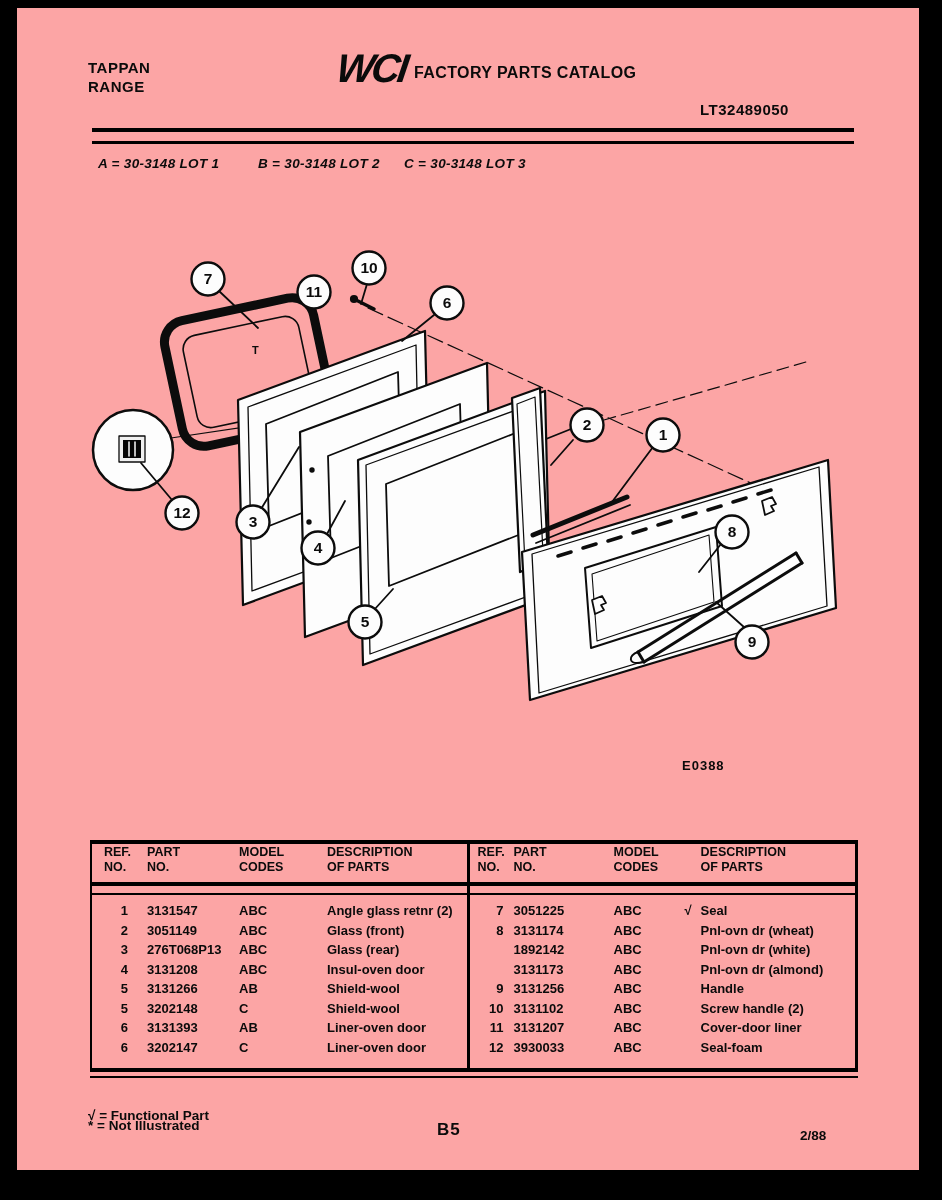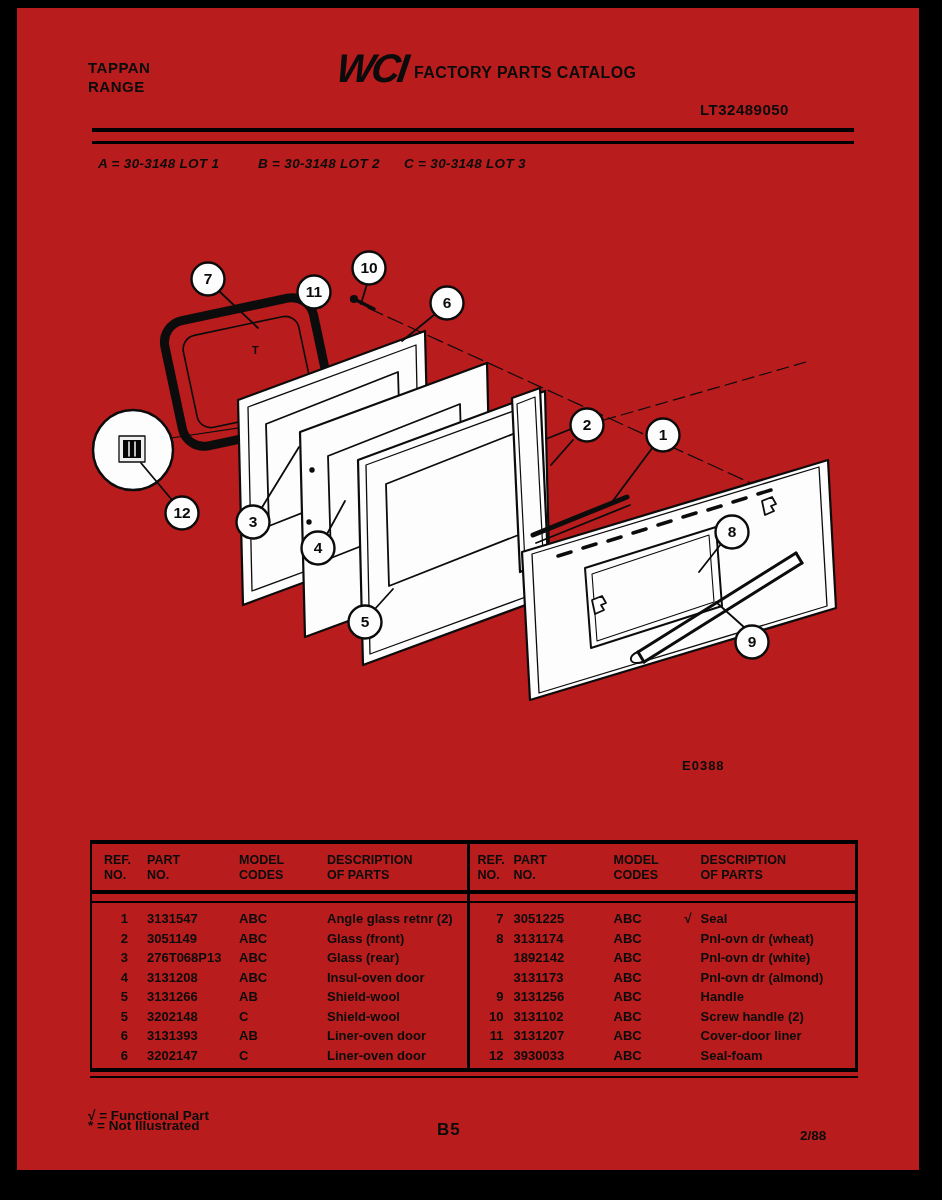--- a/index.html
+++ b/index.html
@@ -1,18 +1,18 @@
 <!DOCTYPE html>
 <html><head>
 <meta charset="utf-8">
 <style>
   html,body{margin:0;padding:0;background:#111;}
   .stage{position:relative;width:942px;height:1200px;background:#000;overflow:hidden;
          font-family:"Liberation Sans",sans-serif;font-weight:700;color:#0b0b0b;}
-  .page{position:absolute;left:17px;top:8px;width:902px;height:1162px;background:#b91c1c;}
+  .page{position:absolute;left:17px;top:8px;width:902px;height:1162px;background:#fca5a5;}
   .abs{position:absolute;}
   .tick{position:absolute;background:#000;width:10px;height:6px;left:17px;}
   
   .brand{left:71px;top:50px;font-size:15px;line-height:19px;letter-spacing:.5px;}
   .logo{left:320px;top:38px;font-size:40px;font-style:italic;font-weight:700;
         letter-spacing:-3px;transform:skewX(-8deg);}
   .cat-title{left:397px;top:56px;font-size:16px;letter-spacing:.4px;}
   .doc-num{left:683px;top:54px;width:160px;font-size:15px;letter-spacing:.5px;margin-top:39px;}
   .rule-double{left:75px;top:120px;width:762px;height:9px;
                border-top:4px solid #000;border-bottom:3px solid #000;}
@@ -20,21 +20,21 @@
   .lot-a{left:81px;} .lot-b{left:241px;} .lot-c{left:387px;}
   
   .ptable{left:73px;top:832px;width:768px;height:232px;box-sizing:border-box;
           border-top:4px solid #000;border-bottom:4px solid #000;
           border-left:2px solid #000;border-right:3px solid #000;
           display:flex;font-size:13px;}
   .psection{position:relative;box-sizing:border-box;}
   .psection.left{width:376px;}
   .psection.right{width:387px;}
   .pdivider{width:3px;background:#000;}
-  .phead{display:grid;padding-top:9px;height:37px;font-size:12.5px;line-height:15px;}
+  .phead{display:grid;padding-top:1px;height:37px;font-size:12.5px;line-height:15px;}
   .prule{height:7px;border-top:4px solid #000;border-bottom:2px solid #000;
          margin:0 0 6px 0;}
   .pbody{display:grid;line-height:19.5px;}
   .left .phead,.left .pbody{grid-template-columns:24px 19px 92px 88px 1fr;padding-left:12px;}
   .right .phead,.right .pbody{grid-template-columns:26px 10px 100px 71px 16px 1fr;padding-left:8px;}
   .cell.ref{text-align:right;}
   .cell.mark{text-align:left;}
   .hcell span{display:block;}
   .underline2{left:73px;top:1068px;width:768px;height:2px;background:#000;}
   

